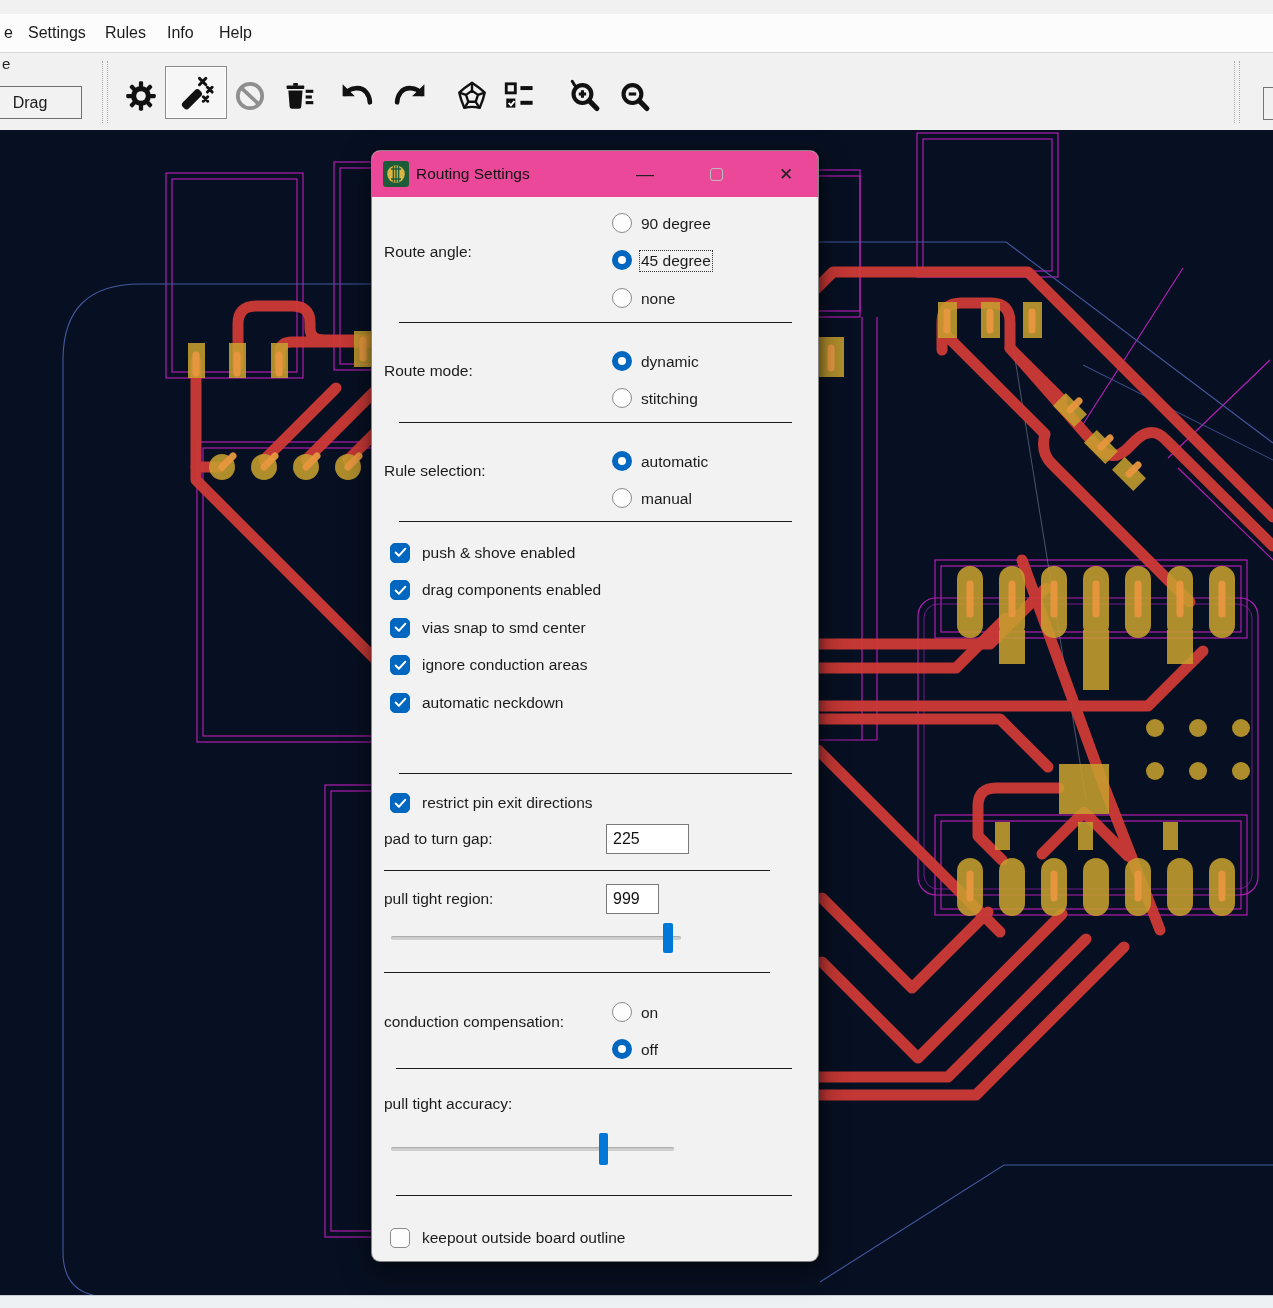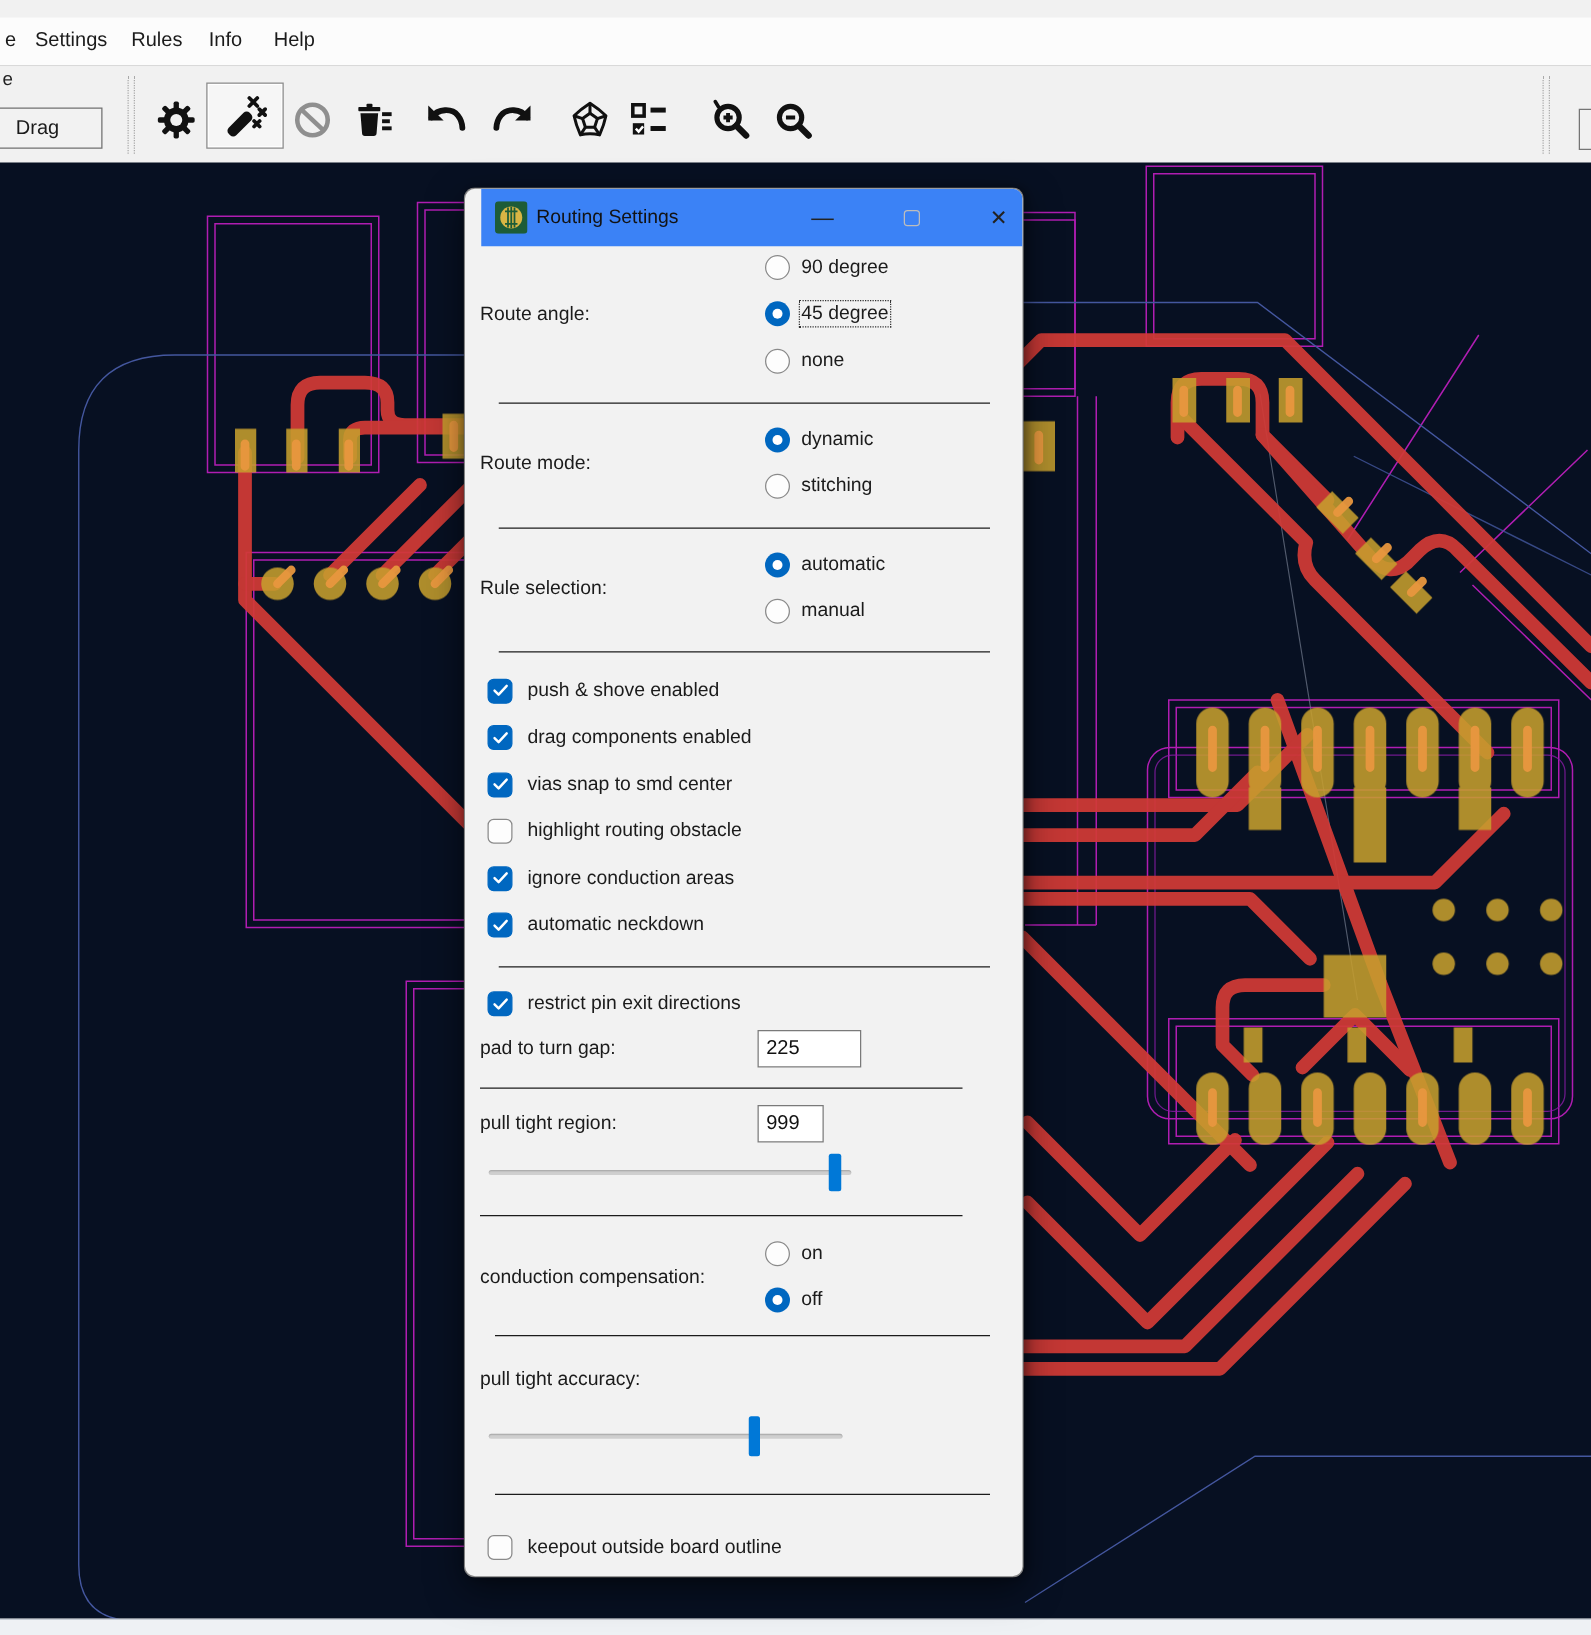--- a/index.html
+++ b/index.html
@@ -35,33 +35,33 @@
   .canvas{position:absolute;left:0;top:130px;width:1273px;height:1165px;background:var(--pcb-bg)}
   .canvas svg{display:block}
 
   
   .statusbar{position:absolute;left:0;top:1295px;width:100%;height:13px;background:#eef1f4;border-top:1px solid #c9ced6}
 
   
   .dlg{position:absolute;left:371px;top:150px;width:448px;height:1112px;background:var(--dialog-bg);
        border:1px solid rgba(40,40,40,.55);border-radius:9px;box-shadow:0 10px 28px rgba(0,0,0,.5), 2px 0 8px rgba(0,0,0,.3);
        font-size:15.5px;overflow:hidden}
-  .dlg-title{position:absolute;left:13px;top:0;right:0;height:46px;background:#3b82f6}
+  .dlg-title{position:absolute;left:0;top:0;right:0;height:46px;background:#ec4899}
   .dlg-icon{position:absolute;left:11px;top:10px;width:26px;height:26px}
   .dlg-title-text{position:absolute;left:44px;top:0;height:46px;display:flex;align-items:center;font-size:15.5px;color:#121212}
   .wbtn{position:absolute;top:8px;width:34px;height:30px;display:flex;align-items:center;justify-content:center;color:#222;font-size:16px}
   .wbtn.min{left:256px;font-size:18px}
   .wbtn.max{left:327px}
   .wbtn.cls{left:397px;font-size:17px}
   .maxbox{width:13px;height:13px;border:1.3px solid #bdbdbd;border-radius:3px}
 
   .grp{position:absolute;left:12px;right:12px}
   .grp-label{position:absolute;left:0;top:50%;transform:translateY(-50%);white-space:nowrap}
   .opts{position:absolute;left:228px;top:0}
-  .opt{height:37.5px;display:flex;align-items:center;gap:9px;cursor:default}
+  .opt{height:37.5px;display:flex;align-items:flex-end;gap:9px;cursor:default}
   .radio{width:20px;height:20px;border-radius:50%;border:1.3px solid #8a8a8a;background:#fdfdfd;flex:0 0 auto;position:relative}
   .radio.sel{border:none;background:var(--accent)}
   .radio.sel::after{content:"";position:absolute;left:50%;top:50%;width:8px;height:8px;margin:-4px 0 0 -4px;border-radius:50%;background:#fff}
   .opt-label{white-space:nowrap}
   .opt-label.focus{outline:1px dotted #333;outline-offset:1px}
 
   .checks{position:absolute;left:6px;top:0}
   .chk-row{display:flex;align-items:center;gap:12px;height:37.5px;cursor:default}
   .row{position:absolute;left:12px;right:12px;display:flex;align-items:center}
   .row .chk-row{margin-left:6px}
@@ -408,24 +408,20 @@
           </div>
           <div class="chk-row">
             <span class="cb checked">
               <svg viewBox="0 0 12 10">
                 <path d="M1.5,5 4.5,8 10.5,1.5" fill="none" stroke="#fff" stroke-width="1.8" stroke-linecap="round" stroke-linejoin="round"></path>
               </svg>
             </span>
             <span>vias snap to smd center</span>
           </div>
           <div class="chk-row">
-            <span class="cb"></span>
-            <span>highlight routing obstacle</span>
-          </div>
-          <div class="chk-row">
             <span class="cb checked">
               <svg viewBox="0 0 12 10">
                 <path d="M1.5,5 4.5,8 10.5,1.5" fill="none" stroke="#fff" stroke-width="1.8" stroke-linecap="round" stroke-linejoin="round"></path>
               </svg>
             </span>
             <span>ignore conduction areas</span>
           </div>
           <div class="chk-row">
             <span class="cb checked">
               <svg viewBox="0 0 12 10">

